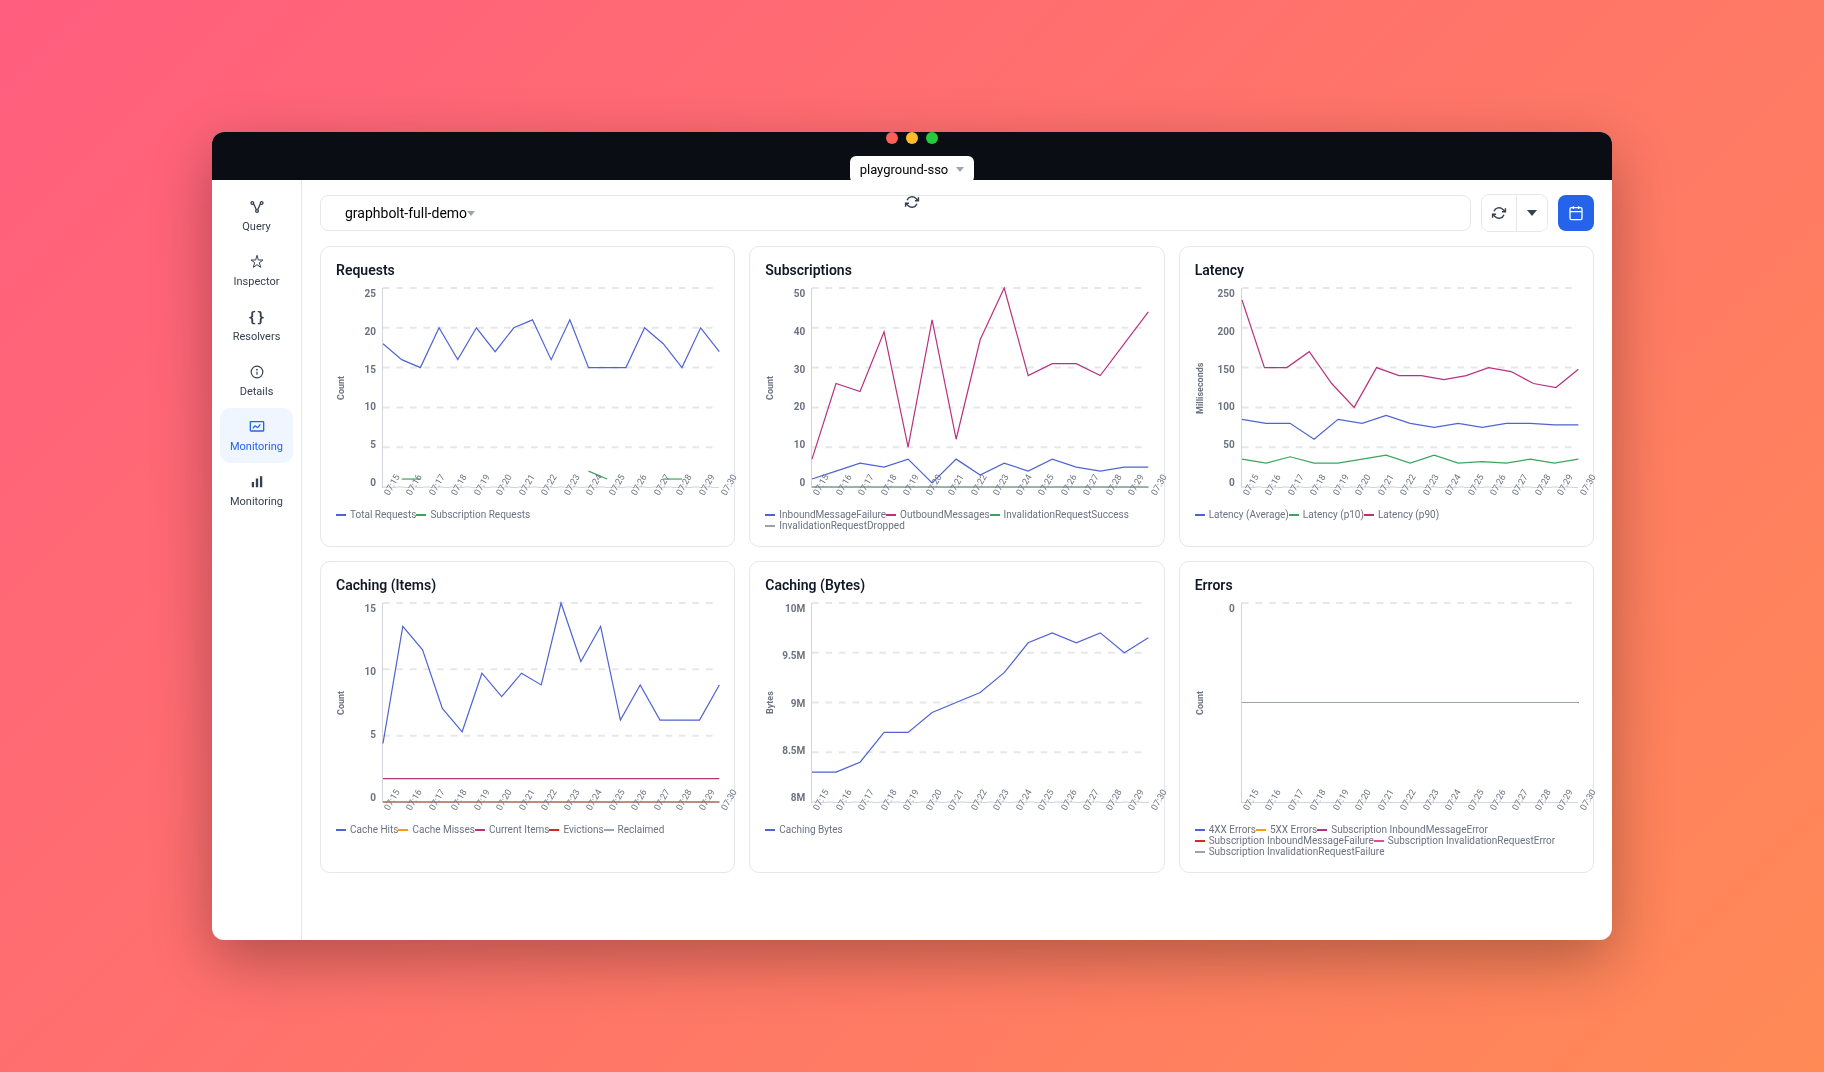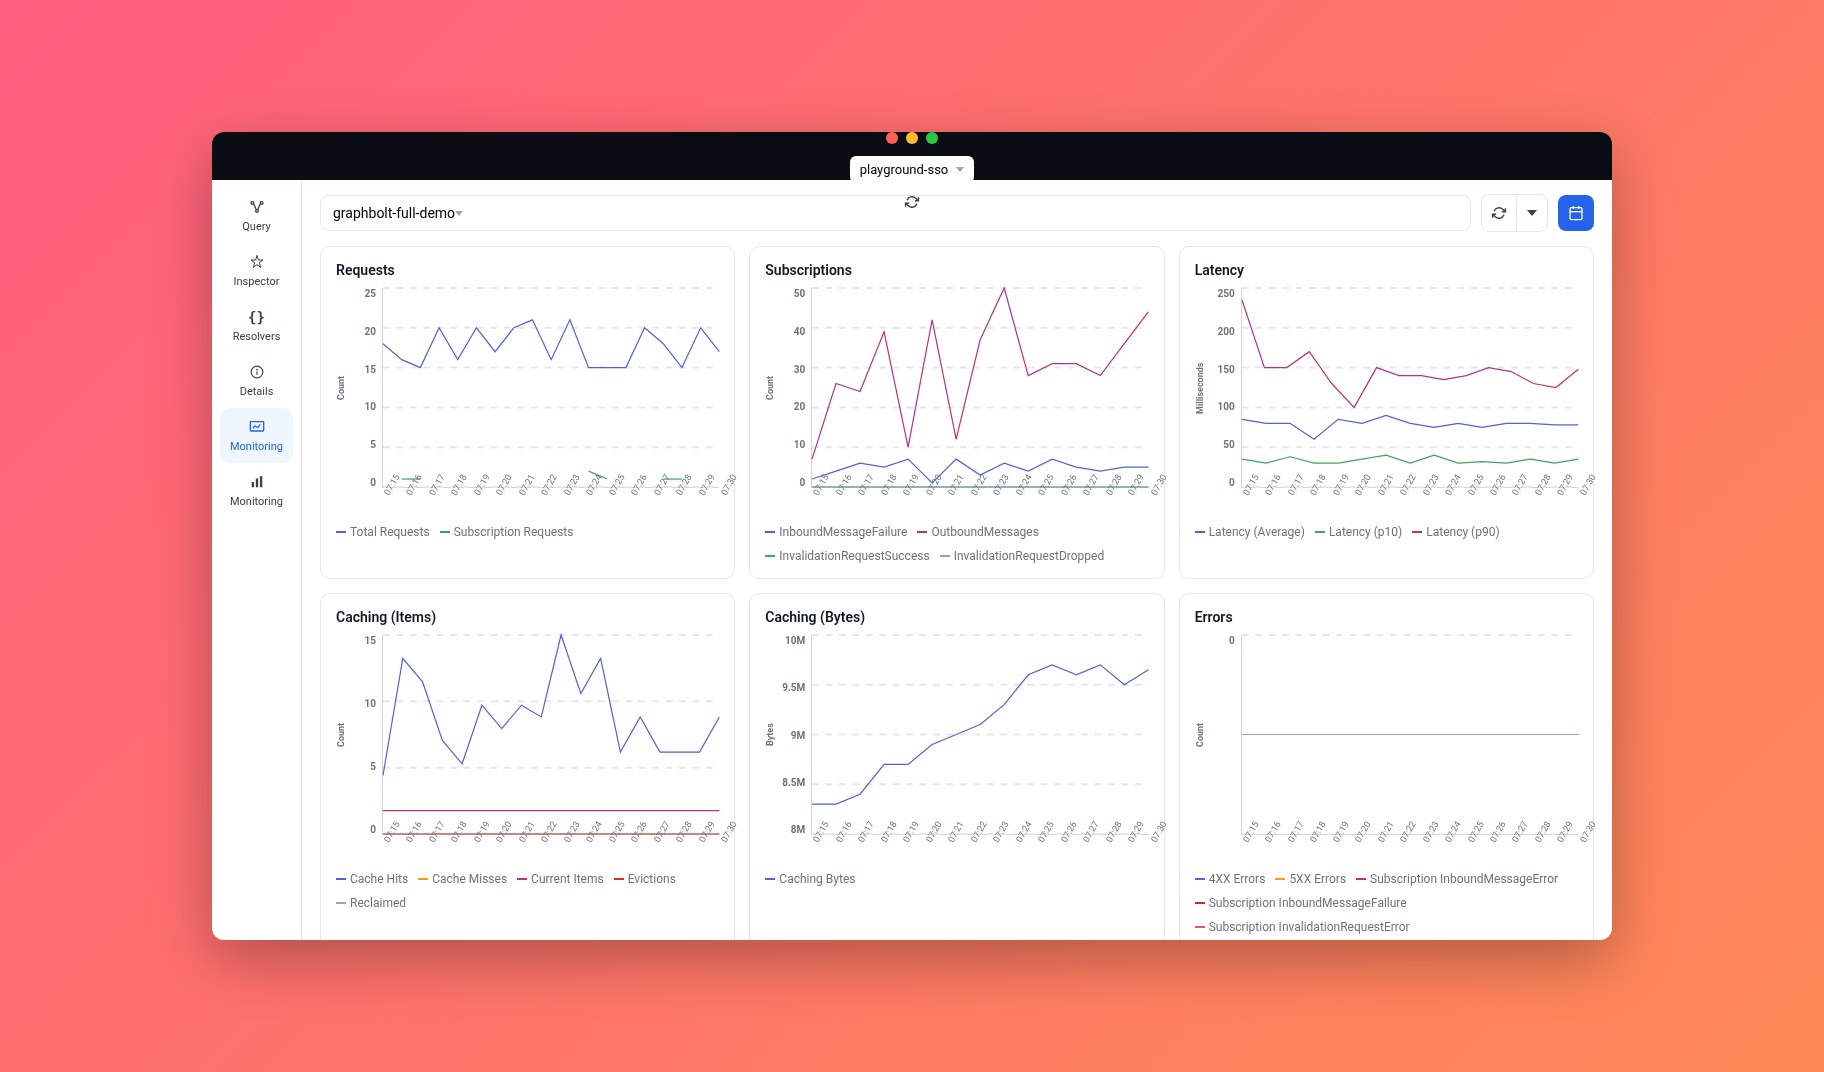--- a/index.html
+++ b/index.html
@@ -70,21 +70,21 @@
   cursor: pointer;
 }
 .sidebar-item.active { color: #2563eb; background: #eff6ff; border-radius: 10px; margin: 0 8px; }
 .sidebar-item .icon { width: 18px; height: 18px; display: flex; align-items: center; justify-content: center; }
 .main { flex: 1; padding: 14px 18px; overflow-y: auto; }
 .toolbar { display: flex; gap: 10px; margin-bottom: 14px; align-items: center; }
 .graph-select {
   flex: 1;
   border: 1px solid #e5e7eb;
   border-radius: 8px;
-  padding: 8px 12px;
+  padding: 8px 24px;
   font-size: 14px;
   display: flex;
   align-items: center;
   height: 36px;
 }
 .btn-group { display: flex; gap: 0; border: 1px solid #e5e7eb; border-radius: 8px; overflow: hidden; }
 .btn-group button {
   background: #fff;
   border: none;
   border-right: 1px solid #e5e7eb;
@@ -121,21 +121,21 @@
 .charts-grid { display: grid; grid-template-columns: repeat(3, 1fr); gap: 14px; }
 .chart-card { border: 1px solid #e5e7eb; border-radius: 10px; padding: 15px; }
 .chart-title { font-size: 14px; font-weight: 600; margin-bottom: 10px; color: #111827; }
 .chart-area { position: relative; height: 200px; display: flex; font-weight: bold; }
 .y-axis { display: flex; flex-direction: column; justify-content: space-between; font-size: 10px; color: #6b7280; text-align: right; padding-right: 6px; width: 34px; }
 .y-label { writing-mode: vertical-rl; transform: rotate(180deg); font-size: 9px; color: #6b7280; width: 12px; text-align: center; }
 .plot { flex: 1; position: relative; border-left: 1px solid #d1d5db; border-bottom: 1px solid #d1d5db; }
 .plot svg { width: 100%; height: 100%; display: block; }
 .x-axis { display: flex; justify-content: space-between; font-size: 9px; color: #6b7280; margin-left: 46px; margin-top: 4px; }
 .x-axis span { transform: rotate(-60deg); transform-origin: top left; white-space: nowrap; width: 0; }
-.legend { display: flex; flex-wrap: wrap; gap: 10px; font-size: 12px; color: #6b7280; margin-top: 23px; }
+.legend { display: flex; flex-wrap: wrap; font-size: 10px; color: #6b7280; margin-top: 7px; }
 .legend-item { display: flex; align-items: center; gap: 4px; }
 .legend-swatch { width: 10px; height: 2px; display: inline-block; }
 .gridline { stroke: #e5e7eb; stroke-dasharray: 2,2; stroke-width: 1; }
 .chevron { width: 0; height: 0; border-left: 4px solid transparent; border-right: 4px solid transparent; border-top: 5px solid #9ca3af; display: inline-block; }
 svg { overflow: visible; }
 </style>
 </head>
 <body>
 
 <div class="window">

